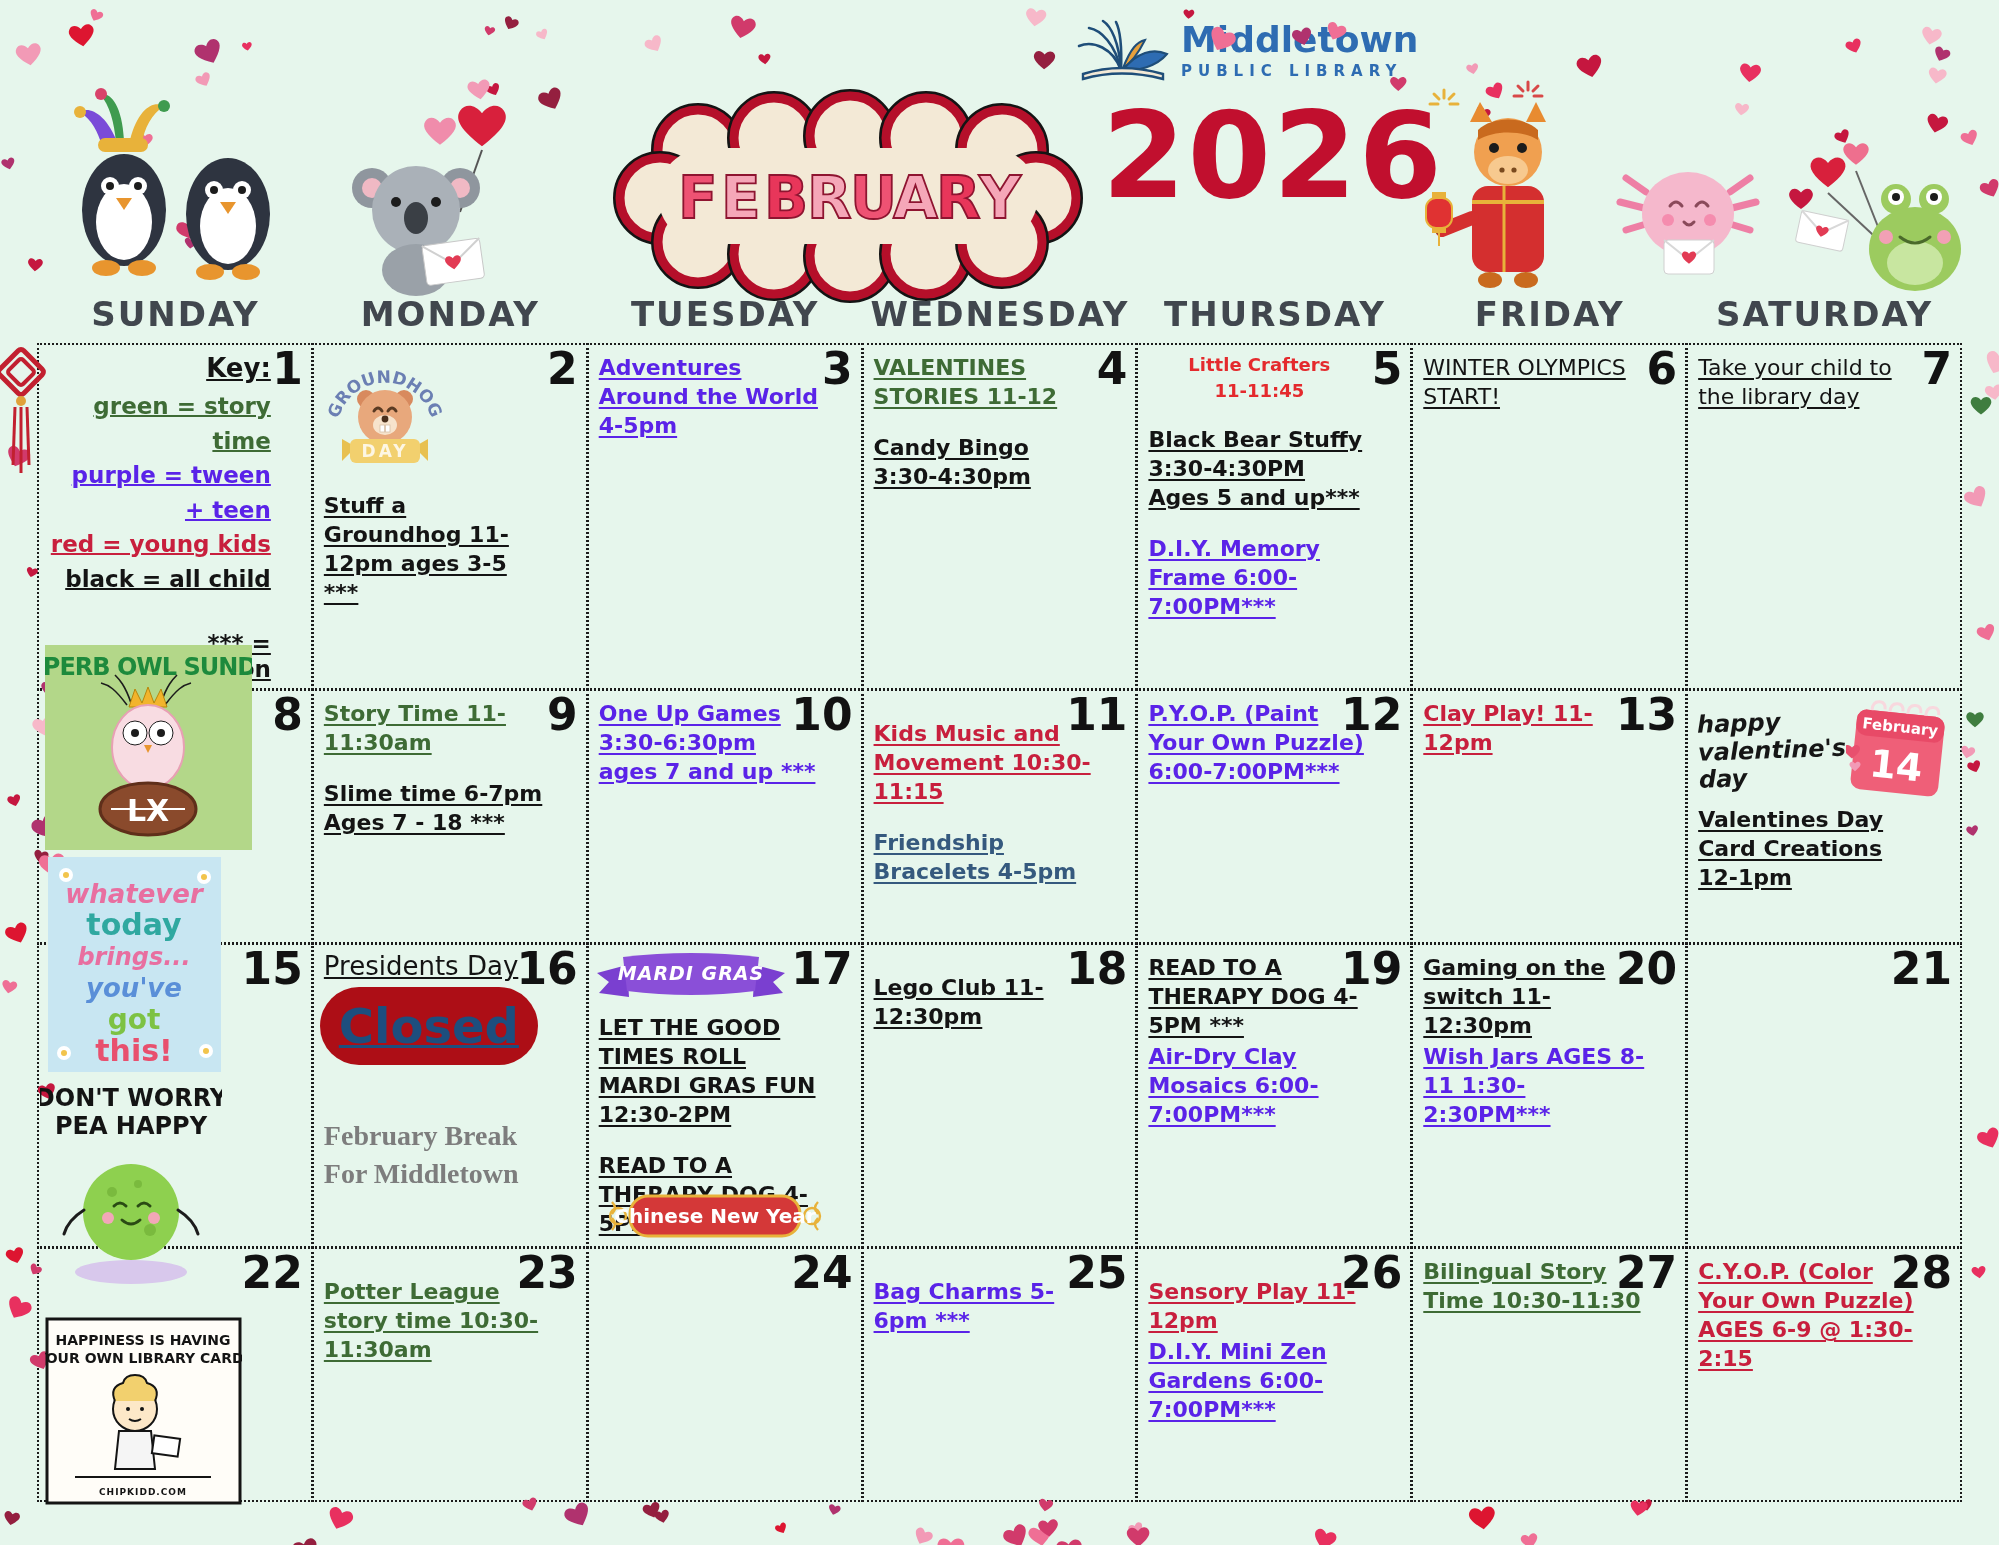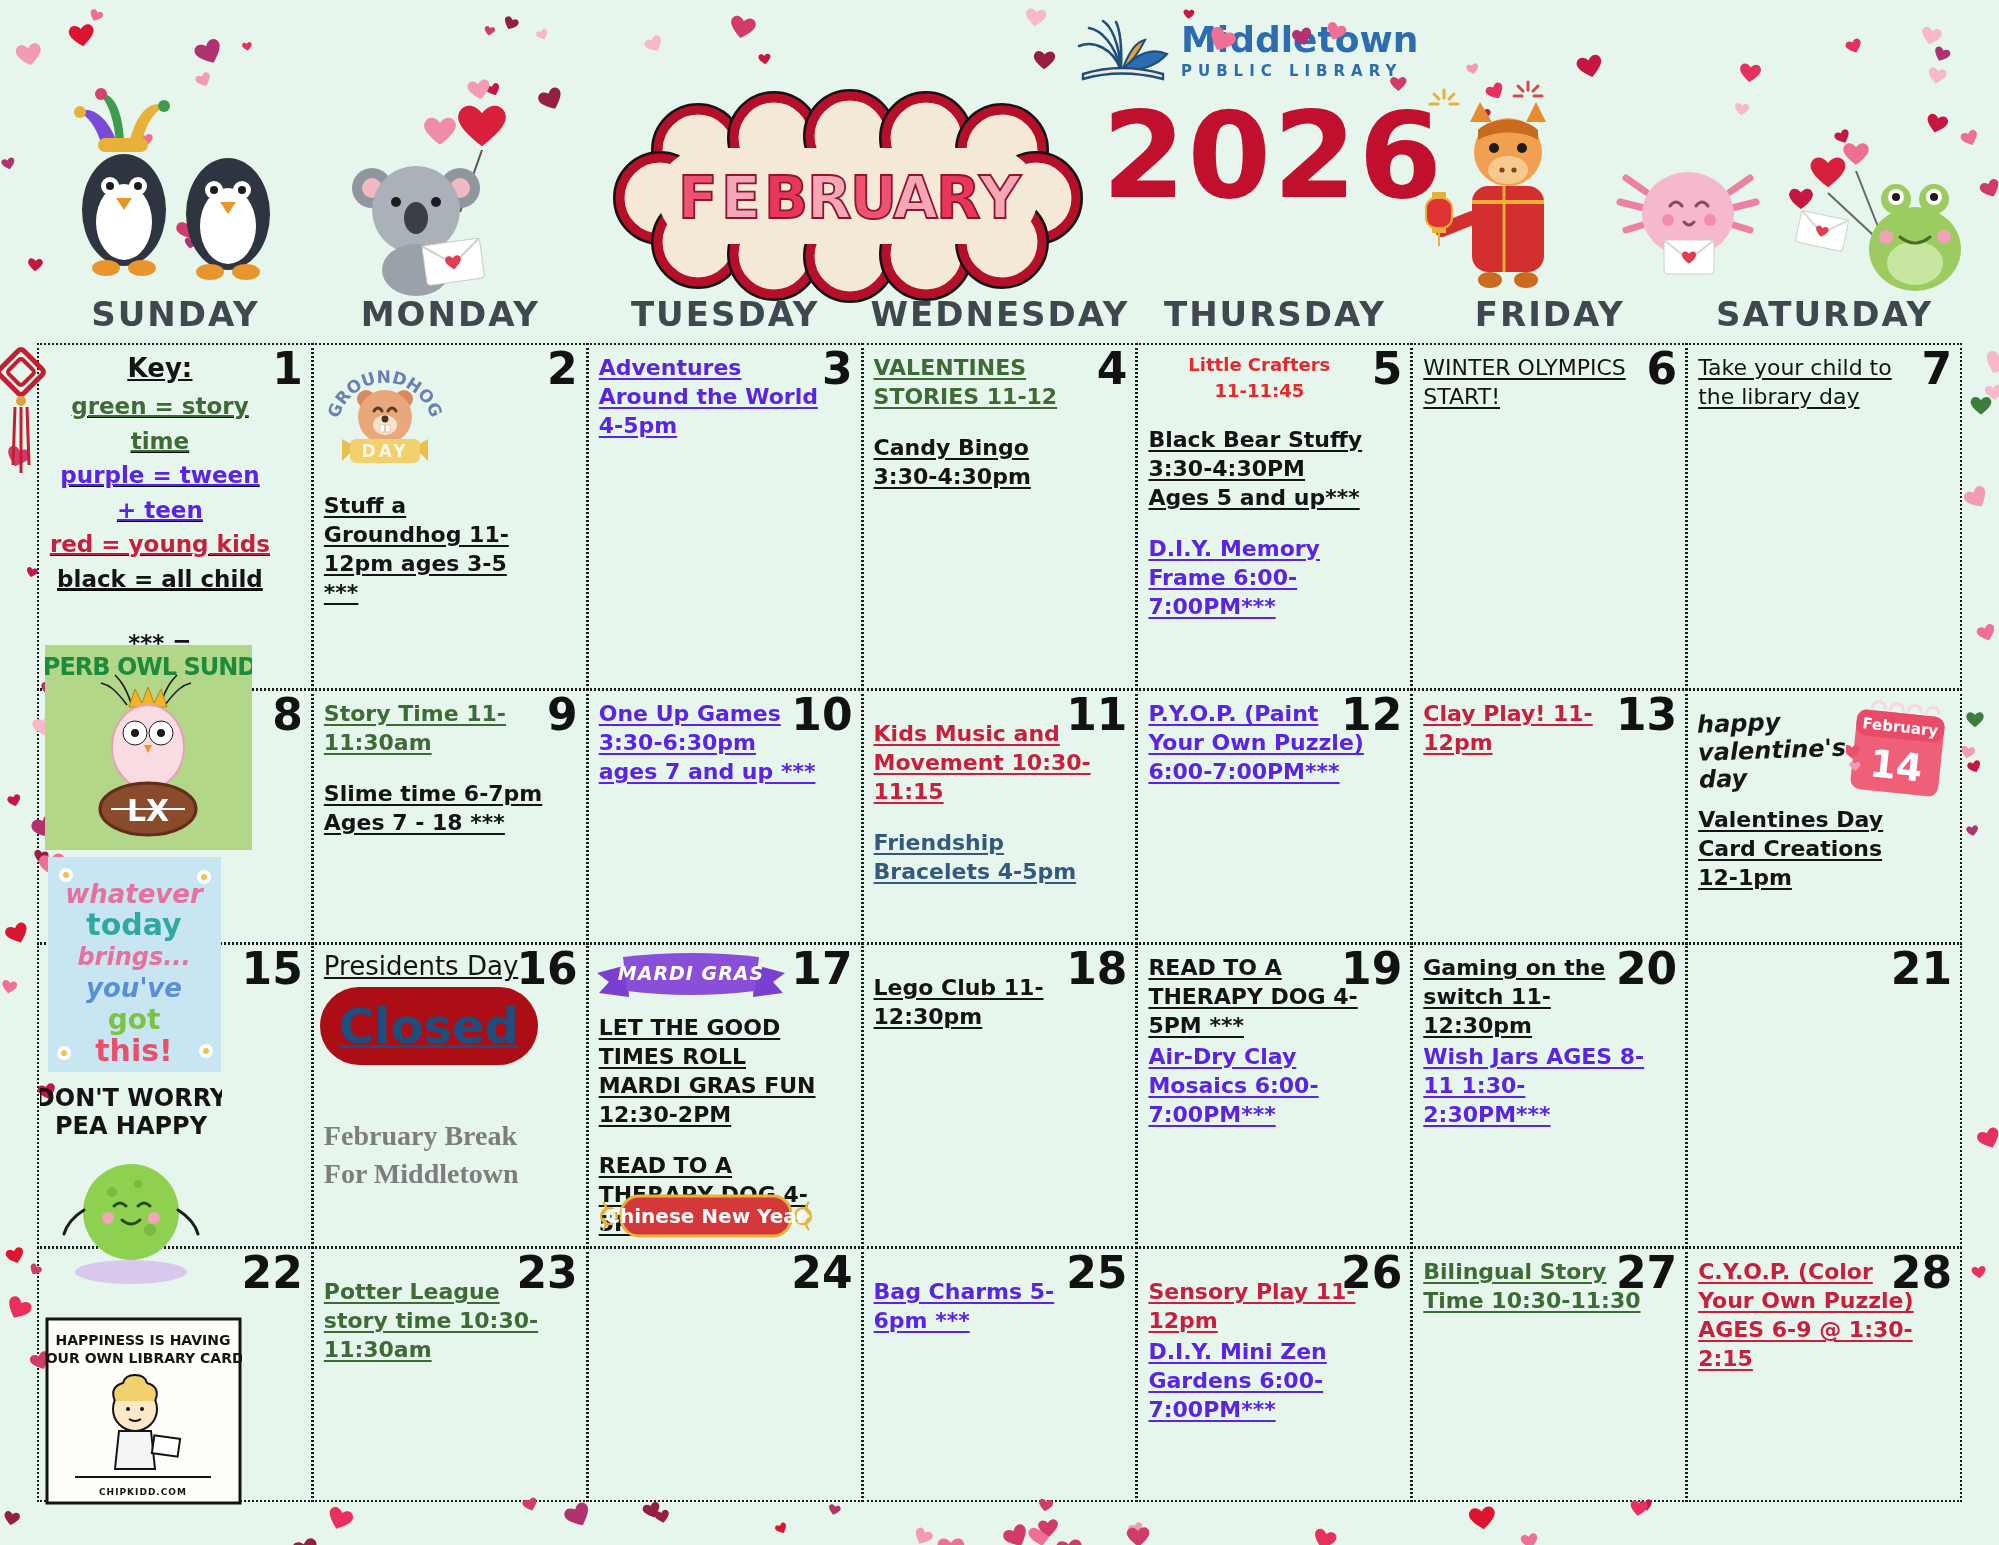--- a/index.html
+++ b/index.html
@@ -28,21 +28,21 @@
   .ev.gap{margin-top:22px;}
   .ev.light{font-weight:400;}
   .c-green{color:#3e6b35;}
   .c-purple{color:#5a23e8;}
   .c-red{color:#c81f3d;}
   .c-brightred{color:#e42a2d;}
   .c-black{color:#141414;}
   .c-blue{color:#35597e;}
 
   
-  .key-box{text-align:center;padding-top:2px;text-decoration:underline;}
+  .key-box{text-align:right;padding-top:2px;}
   .key-title{font-size:26px;font-weight:800;color:#141414;text-decoration:underline;margin-bottom:6px;}
   .key-line{font-size:23px;font-weight:800;text-decoration:underline;text-decoration-thickness:2px;line-height:1.5;}
   .key-note{font-size:23px;font-weight:800;color:#141414;text-decoration:underline;margin-top:34px;}
 
   
   .holiday{font-size:26px;font-weight:400;color:#141414;text-decoration:underline;}
   .closed-pill{width:218px;height:78px;margin:6px 0 0 -4px;background:#ad0e16;border-radius:44px;display:flex;align-items:center;justify-content:center;}
   .closed-pill span{font-size:48px;font-weight:800;color:#1d4e7e;text-decoration:underline;text-decoration-thickness:3px;}
   .feb-break{margin-top:52px;font-family:"Liberation Serif",serif;font-weight:700;font-size:28px;color:#7d7d7d;line-height:1.35;}
 
@@ -483,21 +483,21 @@
         <span class="num">17</span>
         <div style="margin:-2px 0 2px -6px">
 <svg width="196" height="58" viewBox="0 0 196 58">
   <path d="M34 16 L4 24 L16 33 L6 44 L36 48 Z" fill="#7a3fd0"></path>
   <path d="M162 16 L192 24 L180 33 L190 44 L160 48 Z" fill="#7a3fd0"></path>
   <path d="M30 8 Q98 0 166 8 L162 42 Q98 50 34 42 Z" fill="#8a4fd8"></path>
   <text x="98" y="31" text-anchor="middle" font-family="DejaVu Sans,sans-serif" font-size="19" font-weight="800" font-style="italic" fill="#fff" letter-spacing="1">MARDI GRAS</text>
 </svg></div>
         <div class="ev c-black">LET THE GOOD TIMES ROLL MARDI GRAS FUN 12:30-2PM</div>
         <div class="ev c-black gap">READ TO A THERAPY DOG 4-5PM ***</div>
-              <div style="position:absolute;left:8px;bottom:2px">
+              <div style="position:absolute;left:17px;bottom:2px">
 <svg width="218" height="48" viewBox="0 0 218 48">
   <g stroke="#e8b23a" fill="none" stroke-width="2.4">
     <circle cx="12" cy="24" r="8"></circle>
               <circle cx="206" cy="24" r="8"></circle>
     <path d="M6 10 q6 6 0 12 M6 26 q6 6 0 12 M212 10 q-6 6 0 12 M212 26 q-6 6 0 12"></path>
   </g>
   <rect x="24" y="4" width="170" height="40" rx="18" fill="#d43838" stroke="#e8b23a" stroke-width="3"></rect>
   <text x="109" y="31" text-anchor="middle" font-family="DejaVu Sans,sans-serif" font-size="20" font-weight="800" fill="#fff">Chinese New Year</text>
 </svg></div>
       </div>

